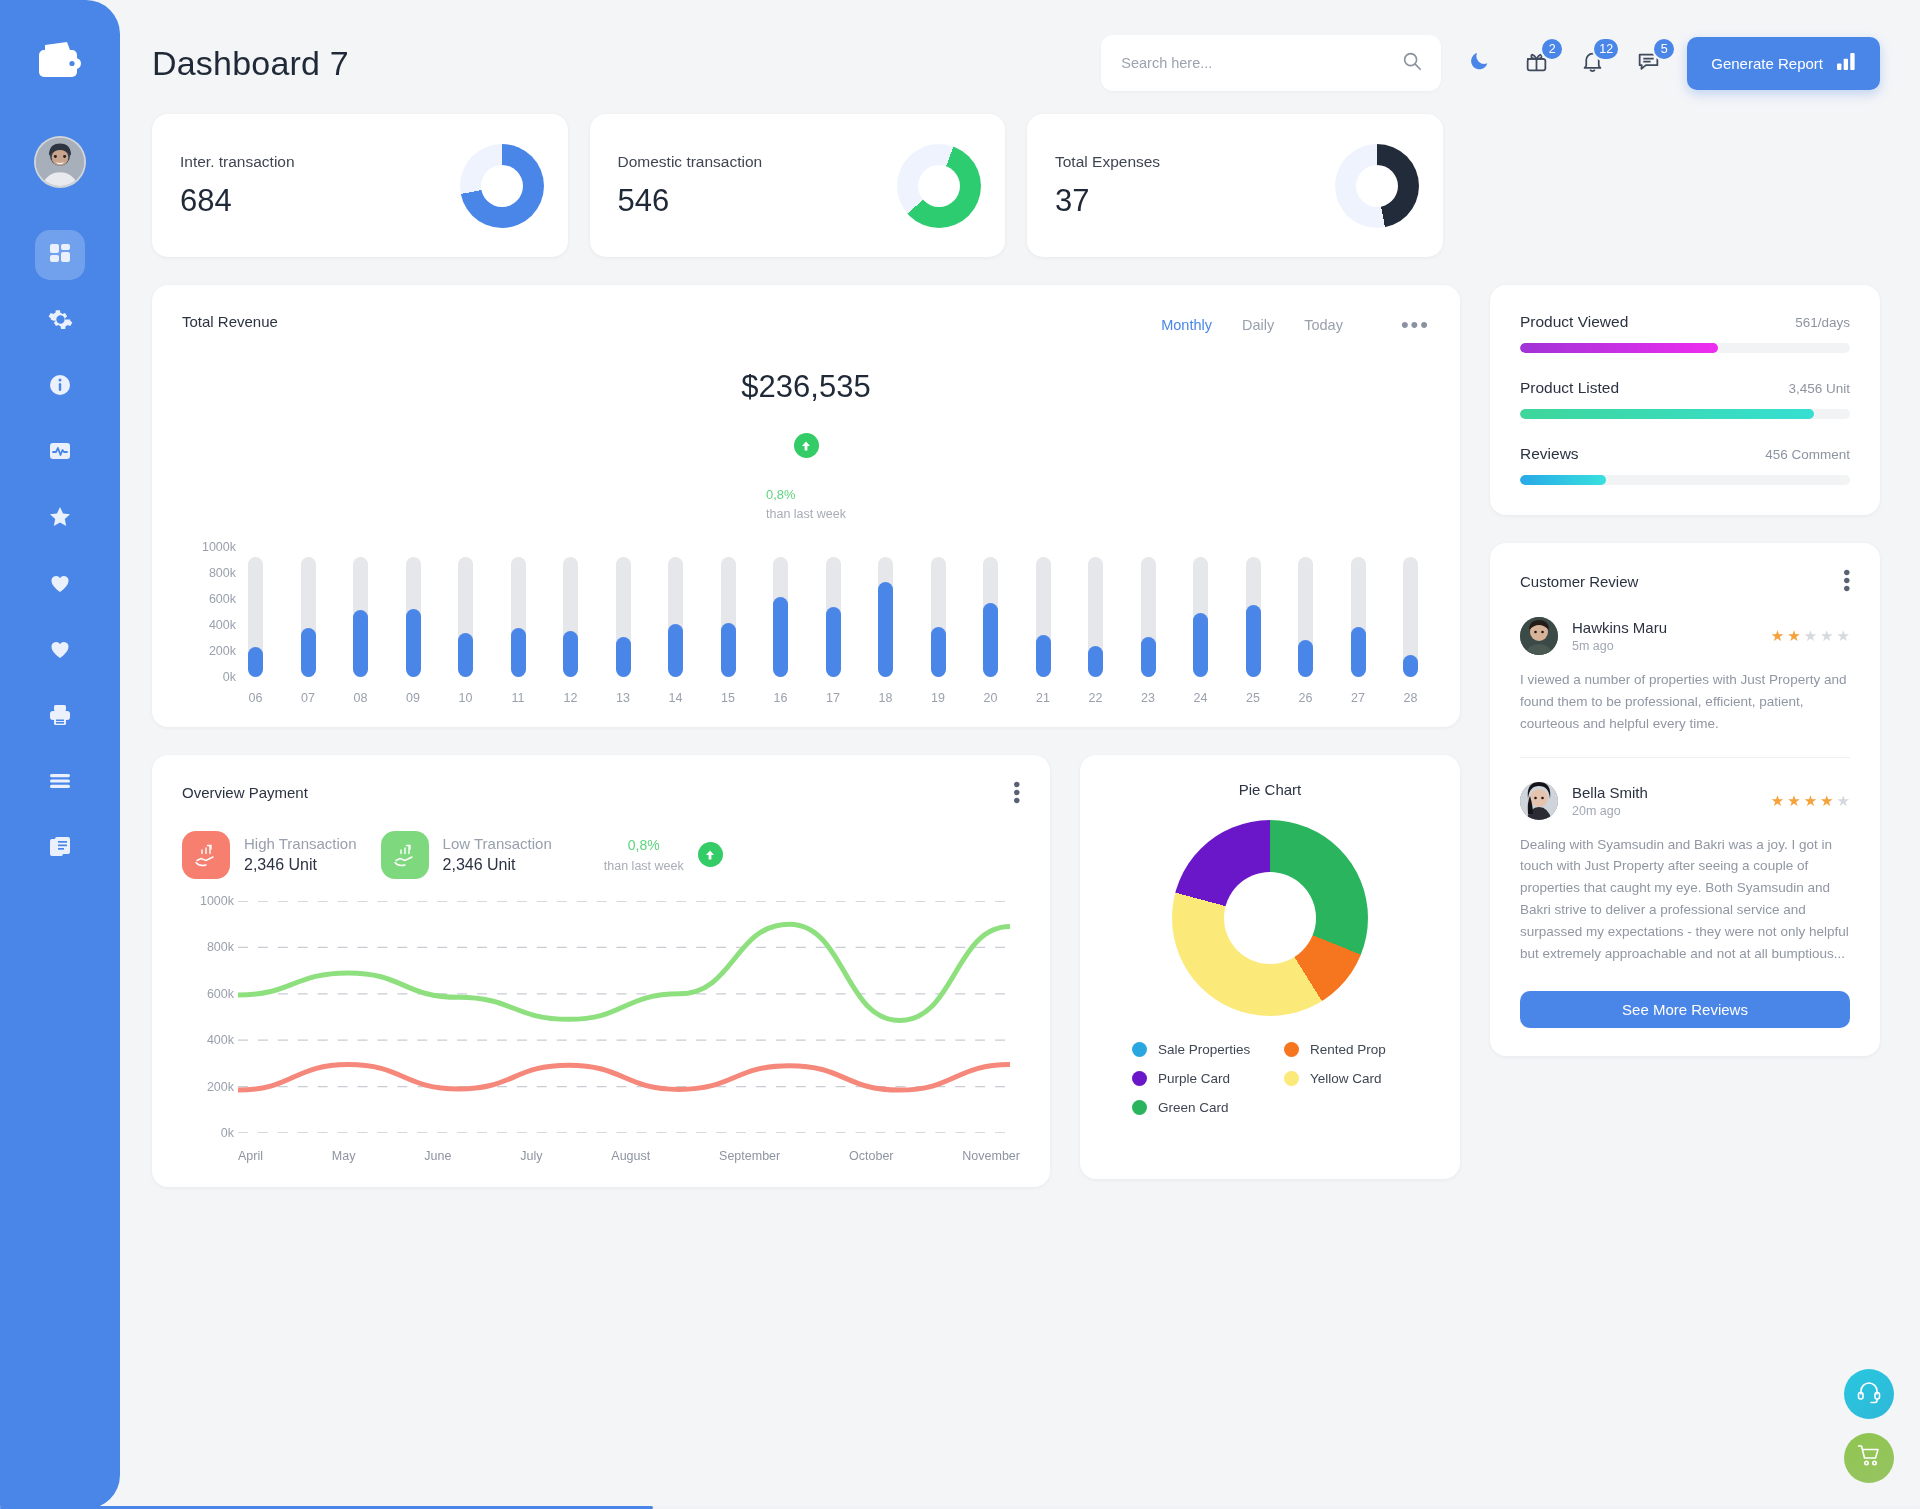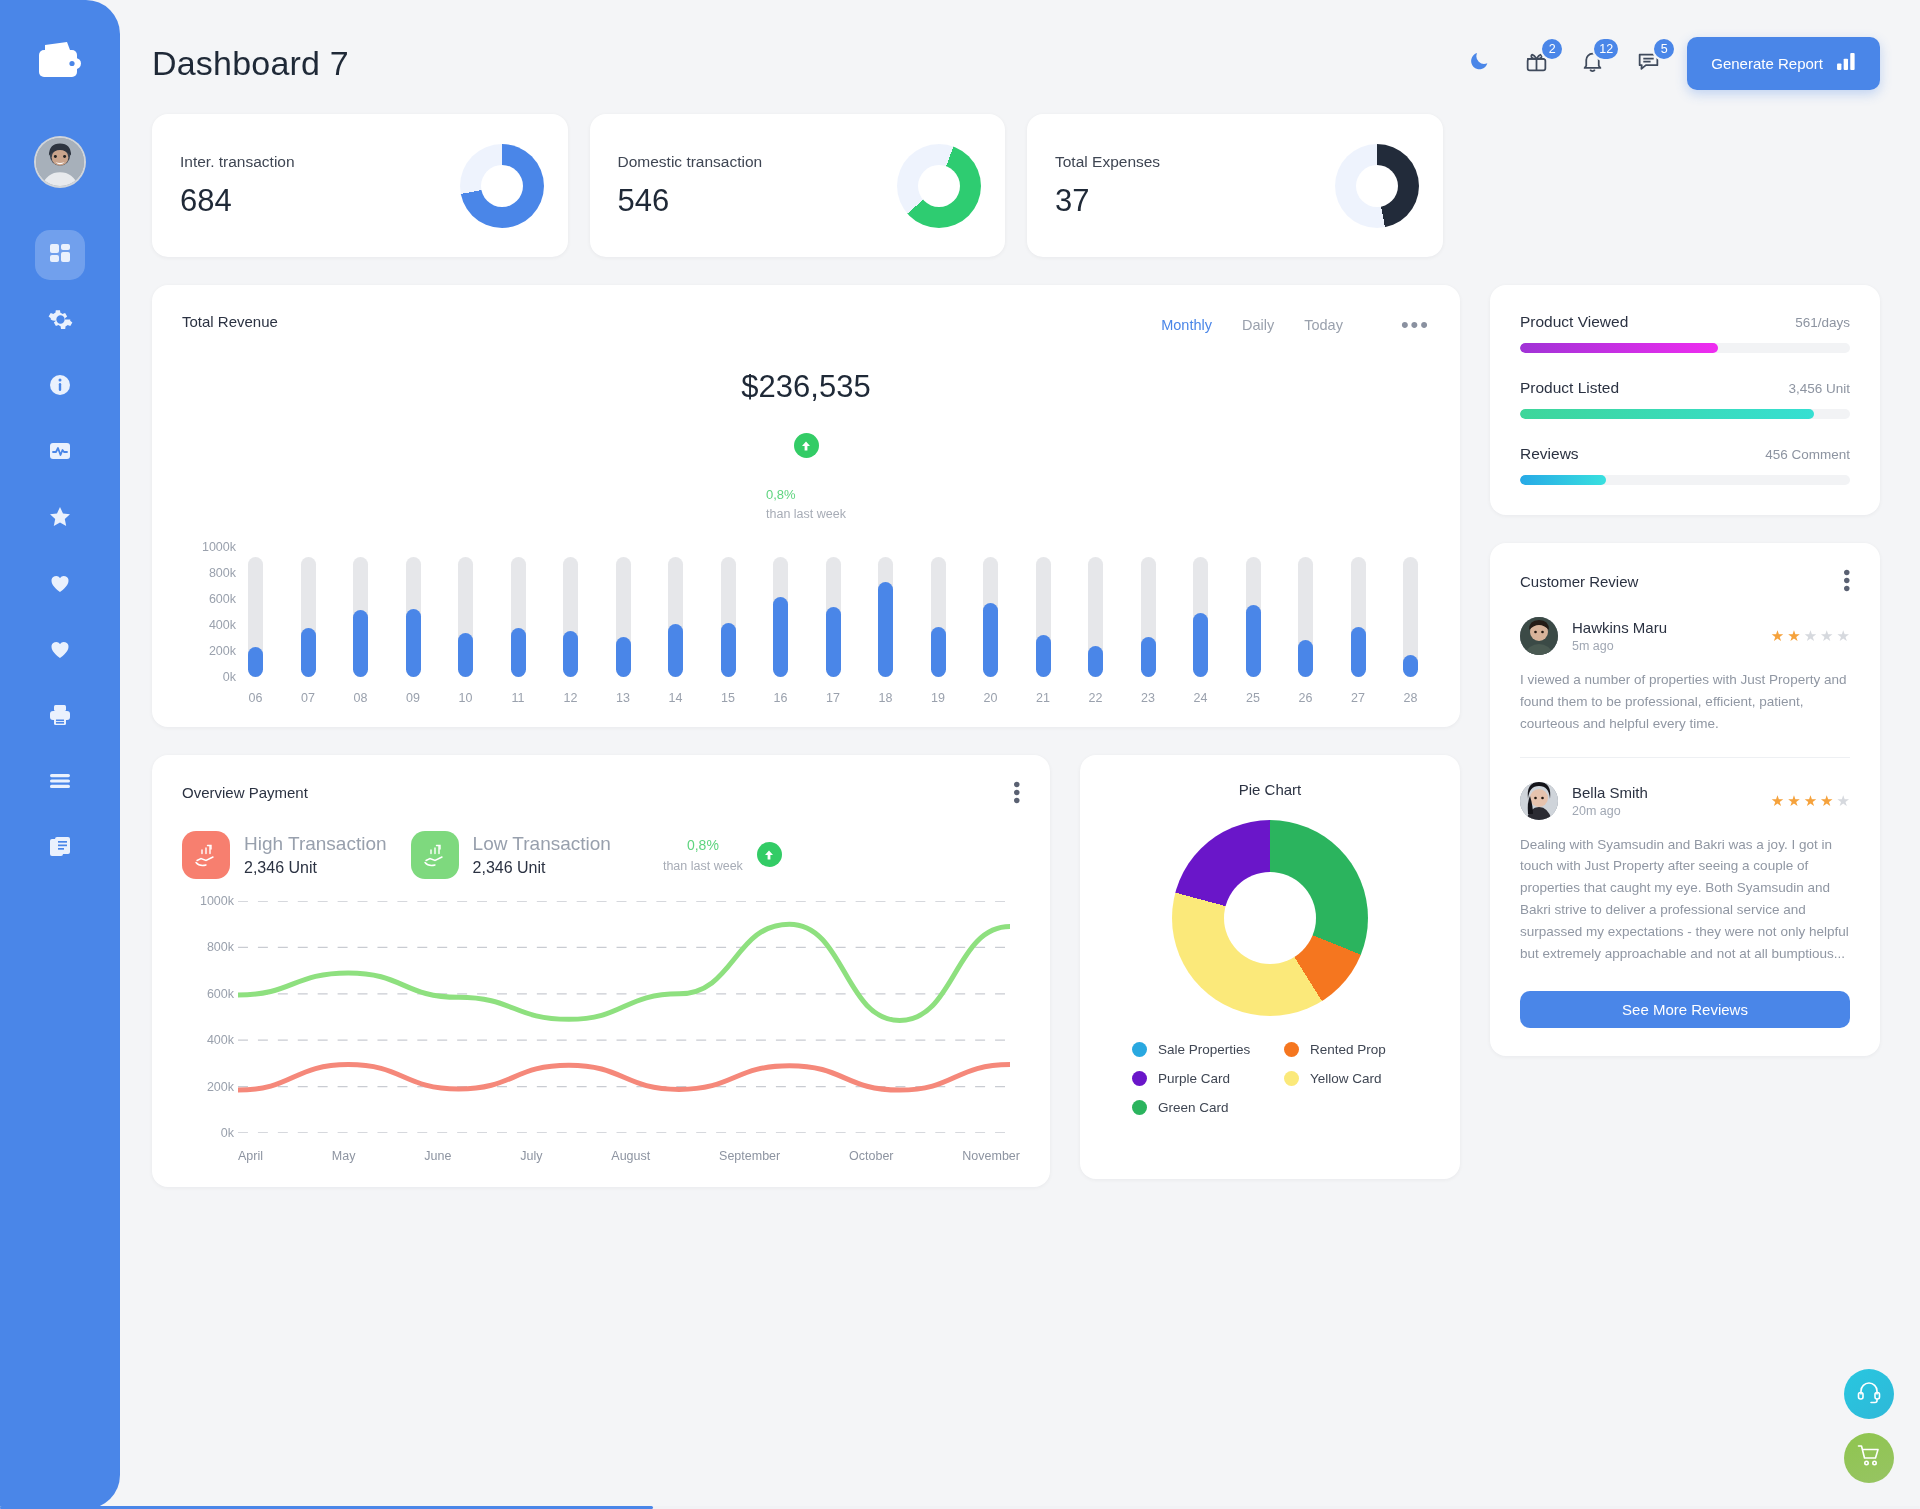--- a/index.html
+++ b/index.html
@@ -120,21 +120,21 @@
   .bottom-row { display: grid; grid-template-columns: 1fr 380px; gap: 30px; align-items: start; }
 
   .overview { padding: 26px 30px 24px 30px; }
   .ov-head { display: flex; align-items: center; }
   .dots-v { margin-left: auto; color: #5a6172; font-size: 20px; line-height: 6px; cursor: pointer; writing-mode: vertical-rl; letter-spacing: 1px; }
   .ov-kpis { display: flex; align-items: center; gap: 24px; margin-top: 26px; }
   .kpi { display: flex; align-items: center; gap: 14px; }
   .kpi-ico { width: 48px; height: 48px; border-radius: 14px; display: flex; align-items: center; justify-content: center; }
   .kpi-ico.red { background: #f77f6f; }
   .kpi-ico.green { background: #7ed97e; }
-  .kpi-l { font-size: 19px; color: #98a0ad; }
+  .kpi-l { font-size: 15px; color: #98a0ad; }
   .kpi-v { font-size: 16px; color: #2b3242; margin-top: 4px; }
   .ov-delta { margin-left: 28px; display: flex; align-items: center; gap: 14px; }
   .ov-delta .t { text-align: center; }
   .ov-delta .pct { font-size: 14px; color: #5ed47f; display: block; }
   .ov-delta .sub { font-size: 12.5px; color: #a7acb6; display: block; margin-top: 6px; }
   .linechart { margin-top: 22px; position: relative; height: 262px; }
   .lc-y { position: absolute; left: 0; top: 0; width: 52px; height: 232px; }
   .lc-y span { position: absolute; right: 0; font-size: 12.5px; color: #9aa1ad; transform: translateY(-50%); }
   .lc-plot { position: absolute; left: 56px; right: 10px; top: 0; height: 232px; }
   .lc-x { position: absolute; left: 56px; right: 0; bottom: 0; display: flex; justify-content: space-between; }
@@ -296,20 +296,29 @@
       </div>
     </nav>
   </aside>
 
   <div class="main">
 
     <div class="topbar">
       <div class="page-title">Dashboard 7</div>
       <div class="topbar-right">
 
+        <div class="search">
+          <input value="" placeholder="Search here..." style="">
+          <span>
+            <svg width="22" height="22" viewBox="0 0 24 24" fill="none" stroke="#8b919c" stroke-width="1.8">
+                <circle cx="10.5" cy="10.5" r="6.5"></circle>
+                <path d="M15.5 15.5L21 21" stroke-linecap="round"></path>
+              </svg>
+          </span>
+        </div>
 
         <div class="icon-btn">
           <span>
             <svg width="22" height="22" viewBox="0 0 24 24">
                 <path d="M20 14.5A8.5 8.5 0 018.8 3.4 9 9 0 1020 14.5z" fill="#4a86e8"></path>
               </svg>
           </span>
         </div>
 
         <div class="icon-btn">

